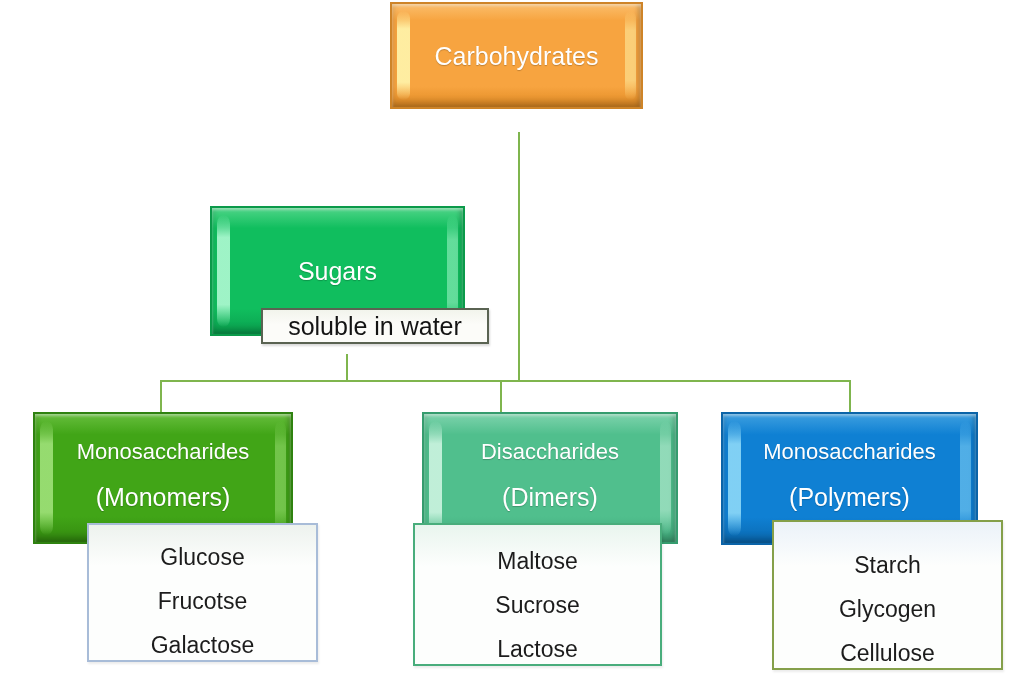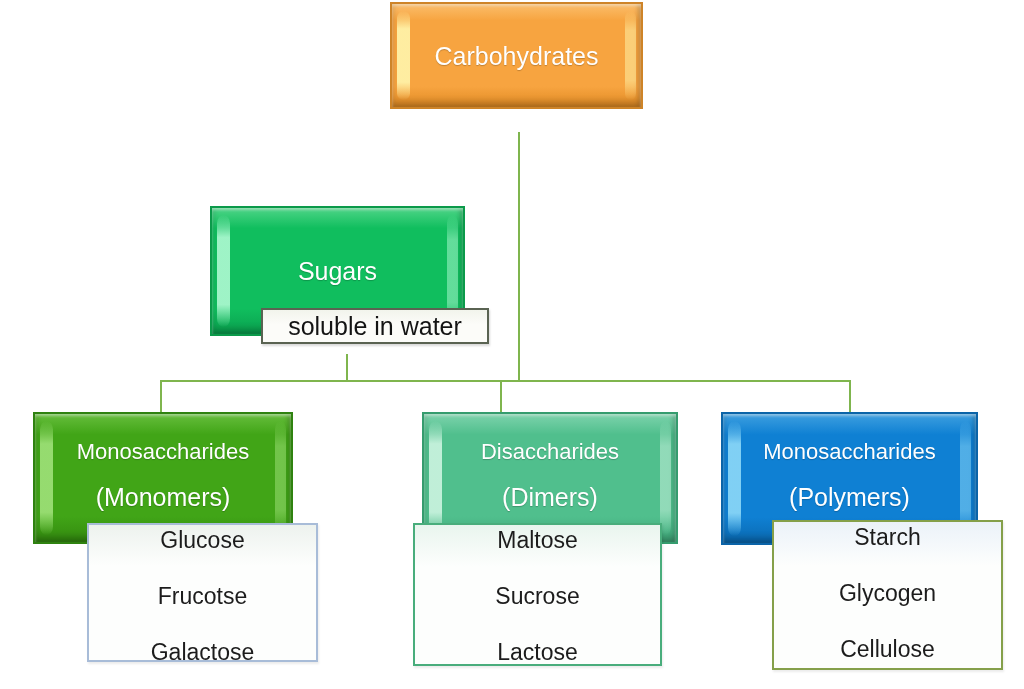--- a/index.html
+++ b/index.html
@@ -33,21 +33,21 @@
   .node-dgreen{--c:#41A517;--c-top:#66BE3C;--c-bot:#338A0F;--edge:#2F8210;--hi:#9ADE74;}
   .node-sea   {--c:#50BF8D;--c-top:#7DD3AC;--c-bot:#3FA678;--edge:#359C6E;--hi:#C6F1DC;}
   .node-blue  {--c:#0F80D3;--c-top:#3D9FE0;--c-bot:#0A69B0;--edge:#0B64A8;--hi:#86D4F6;}
   .node-title{font-size:25px;line-height:30px;}
   .branch{row-gap:15px;padding-bottom:8px;}
   .branch .t1{font-size:22px;line-height:30px;}
   .branch .t2{font-size:25px;line-height:30px;}
   
   .listbox{
     position:absolute;z-index:2;box-sizing:border-box;border:2px solid;
-    display:flex;flex-direction:column;justify-content:flex-start;row-gap:26px;
+    display:flex;flex-direction:column;justify-content:flex-end;row-gap:14px;
     text-align:center;color:#1c1c1c;box-shadow:1px 2px 2px rgba(0,0,0,.08);
   }
   .listbox .item{font-size:23px;line-height:30px;}
   .list-mono{border-color:#A8BCD8;background:linear-gradient(180deg,#EDF2EE 0%,#FDFEFD 30%);}
   .list-di  {border-color:#49AD7C;background:linear-gradient(180deg,#E9F5EE 0%,#FDFEFD 30%);}
   .list-poly{border-color:#85A04A;background:linear-gradient(180deg,#EBF2F9 0%,#FDFEFD 30%);}
   .note{
     position:absolute;z-index:2;box-sizing:border-box;border:2px solid #5A6352;
     background:linear-gradient(180deg,#F2F4EC 0%,#FCFCF9 45%);
     display:flex;align-items:center;justify-content:center;

